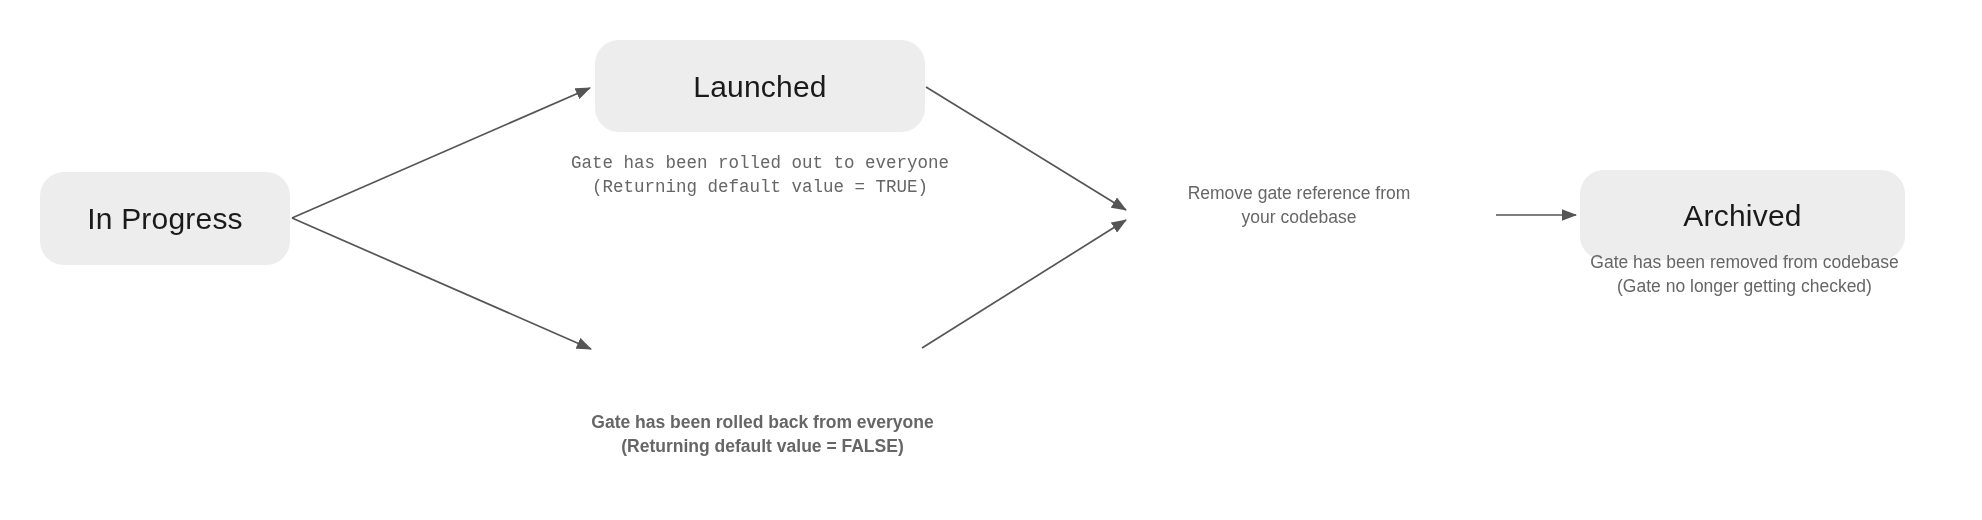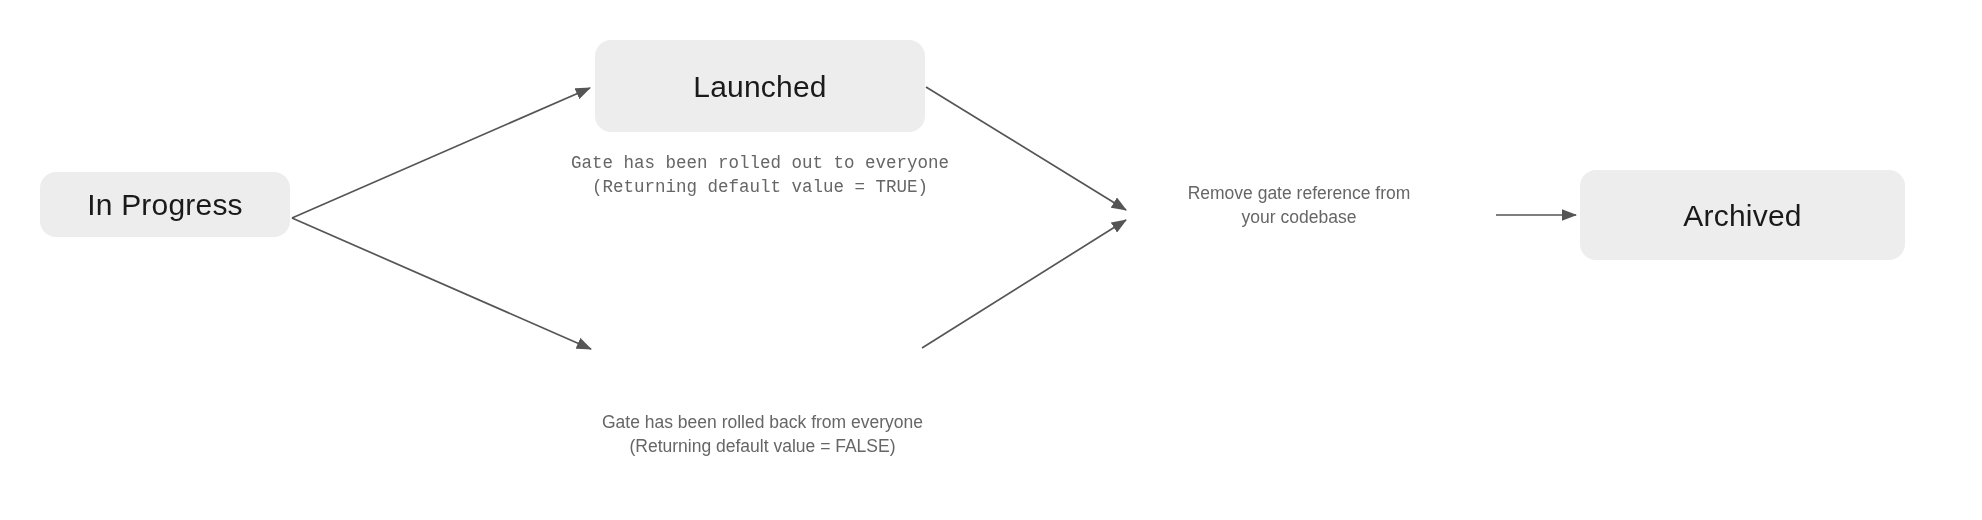--- a/index.html
+++ b/index.html
@@ -25,21 +25,21 @@
     position: absolute;
     left: 0;
     top: 0;
     width: 1982px;
     height: 520px;
     pointer-events: none;
   }
   .node {
     position: absolute;
     background: #ededed;
-    border-radius: 16px;
+    border-radius: 24px;
     display: flex;
     align-items: center;
     justify-content: center;
     box-sizing: border-box;
   }
   .node-label {
     font-size: 30px;
     color: #1a1a1a;
     letter-spacing: 0.2px;
     font-weight: 400;
@@ -58,29 +58,29 @@
   .edge-note {
     position: absolute;
     font-size: 17.5px;
     color: #666666;
     line-height: 1.35;
     text-align: center;
     white-space: pre-line;
   }
 
   
-  #node-in-progress { left: 40px;   top: 172px; width: 250px; height: 65px; }
+  #node-in-progress { left: 40px;   top: 172px; width: 250px; height: 93px; }
   #node-launched    { left: 595px;  top: 40px;  width: 330px; height: 92px; }
   #node-disabled    { left: 595px;  top: 300px; width: 330px; height: 90px; }
   #node-archived    { left: 1580px; top: 170px; width: 325px; height: 90px; }
 
   
   #caption-in-progress { left: 0px;    top: 281px; width: 325px; }
   #caption-launched    { left: 505px;  top: 152px; width: 510px; font-family: Liberation Mono, monospace; }
-  #caption-disabled    { left: 500px;  top: 411px; width: 525px; }
+  #caption-disabled    { left: 500px;  top: 411px; width: 525px; font-weight: bold; }
   #caption-archived    { left: 1512px; top: 251px; width: 465px; }
 
   
   #edge-note-remove { left: 1144px; top: 182px; width: 310px; }
 </style>
 </head>
 <body>
 
 <div id="diagram-canvas">
 
@@ -115,17 +115,19 @@
     <span class="node-label">Archived</span>
   </div>
 
 
   <div class="caption" id="caption-launched">Gate has been rolled out to everyone
 (Returning default value = TRUE)</div>
 
   <div class="caption" id="caption-disabled">Gate has been rolled back from everyone
 (Returning default value = FALSE)</div>
 
+  <div class="caption" id="caption-archived">Gate has been removed from codebase
+(Gate no longer getting checked)</div>
 
   <div class="edge-note" id="edge-note-remove">Remove gate reference from
 your codebase</div>
 
 </div>
 
 </body></html>

